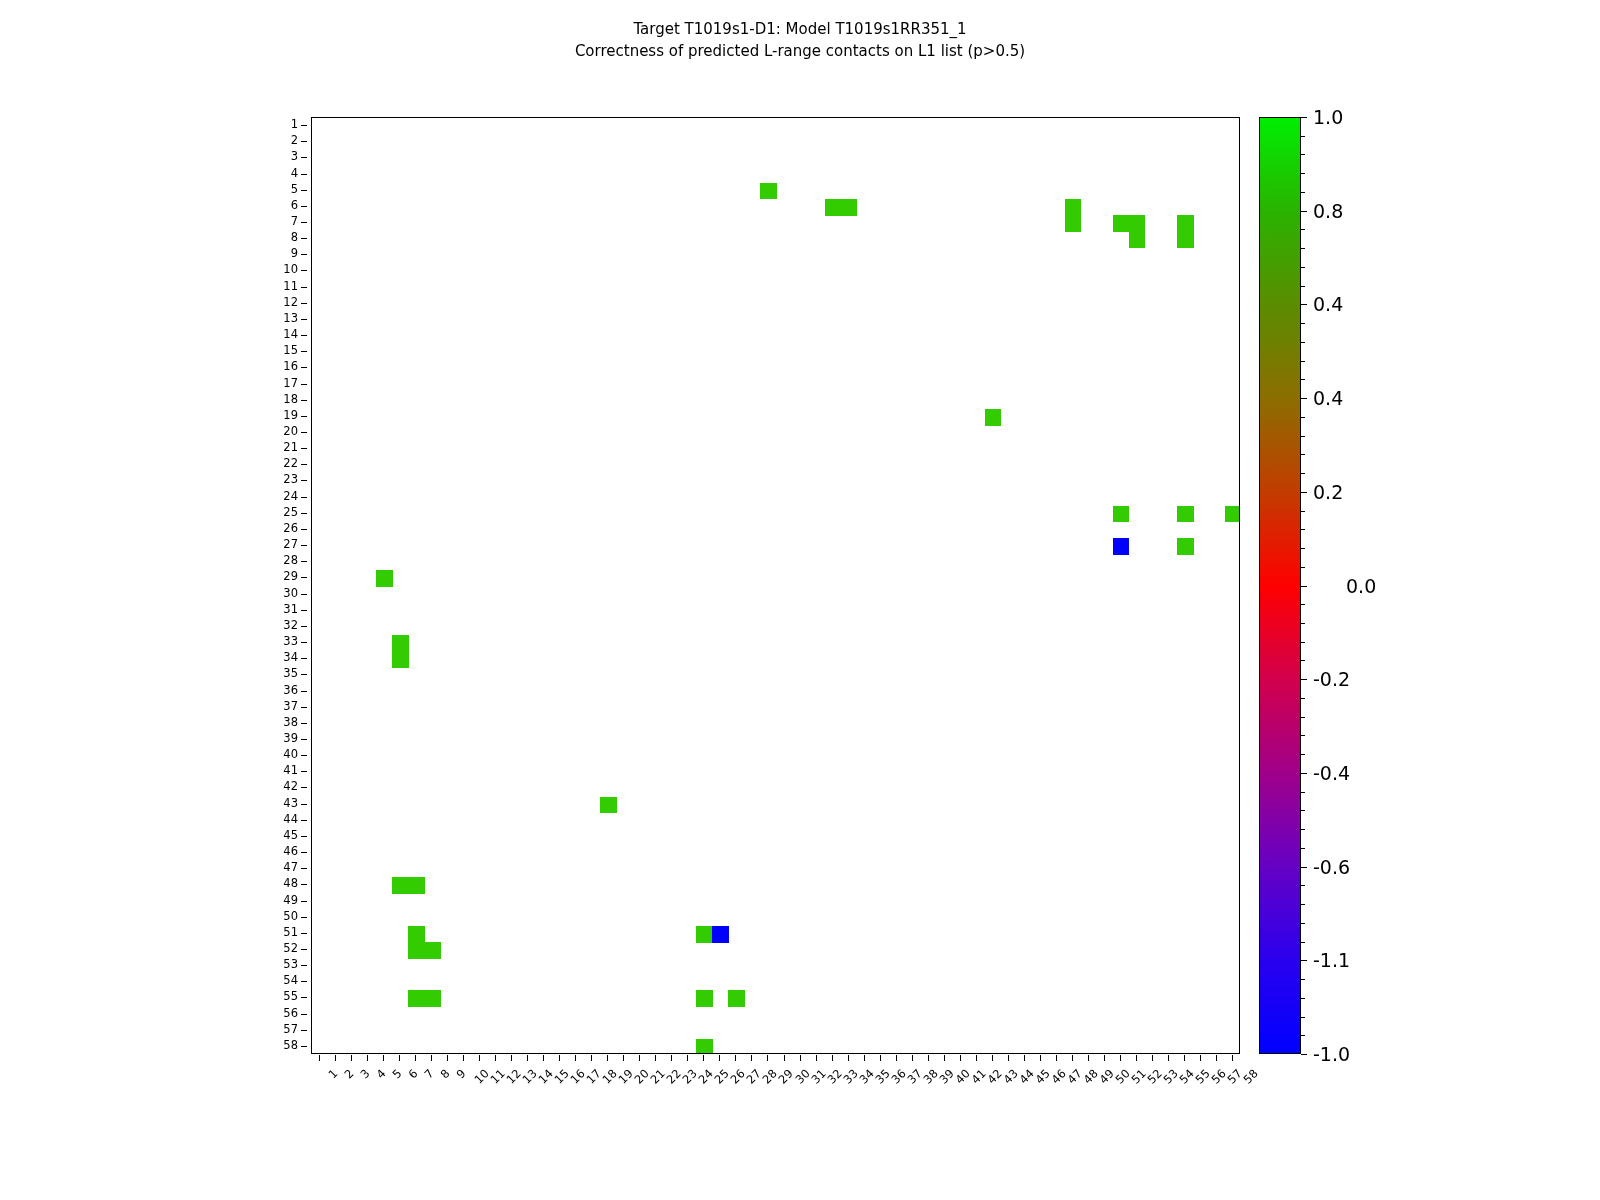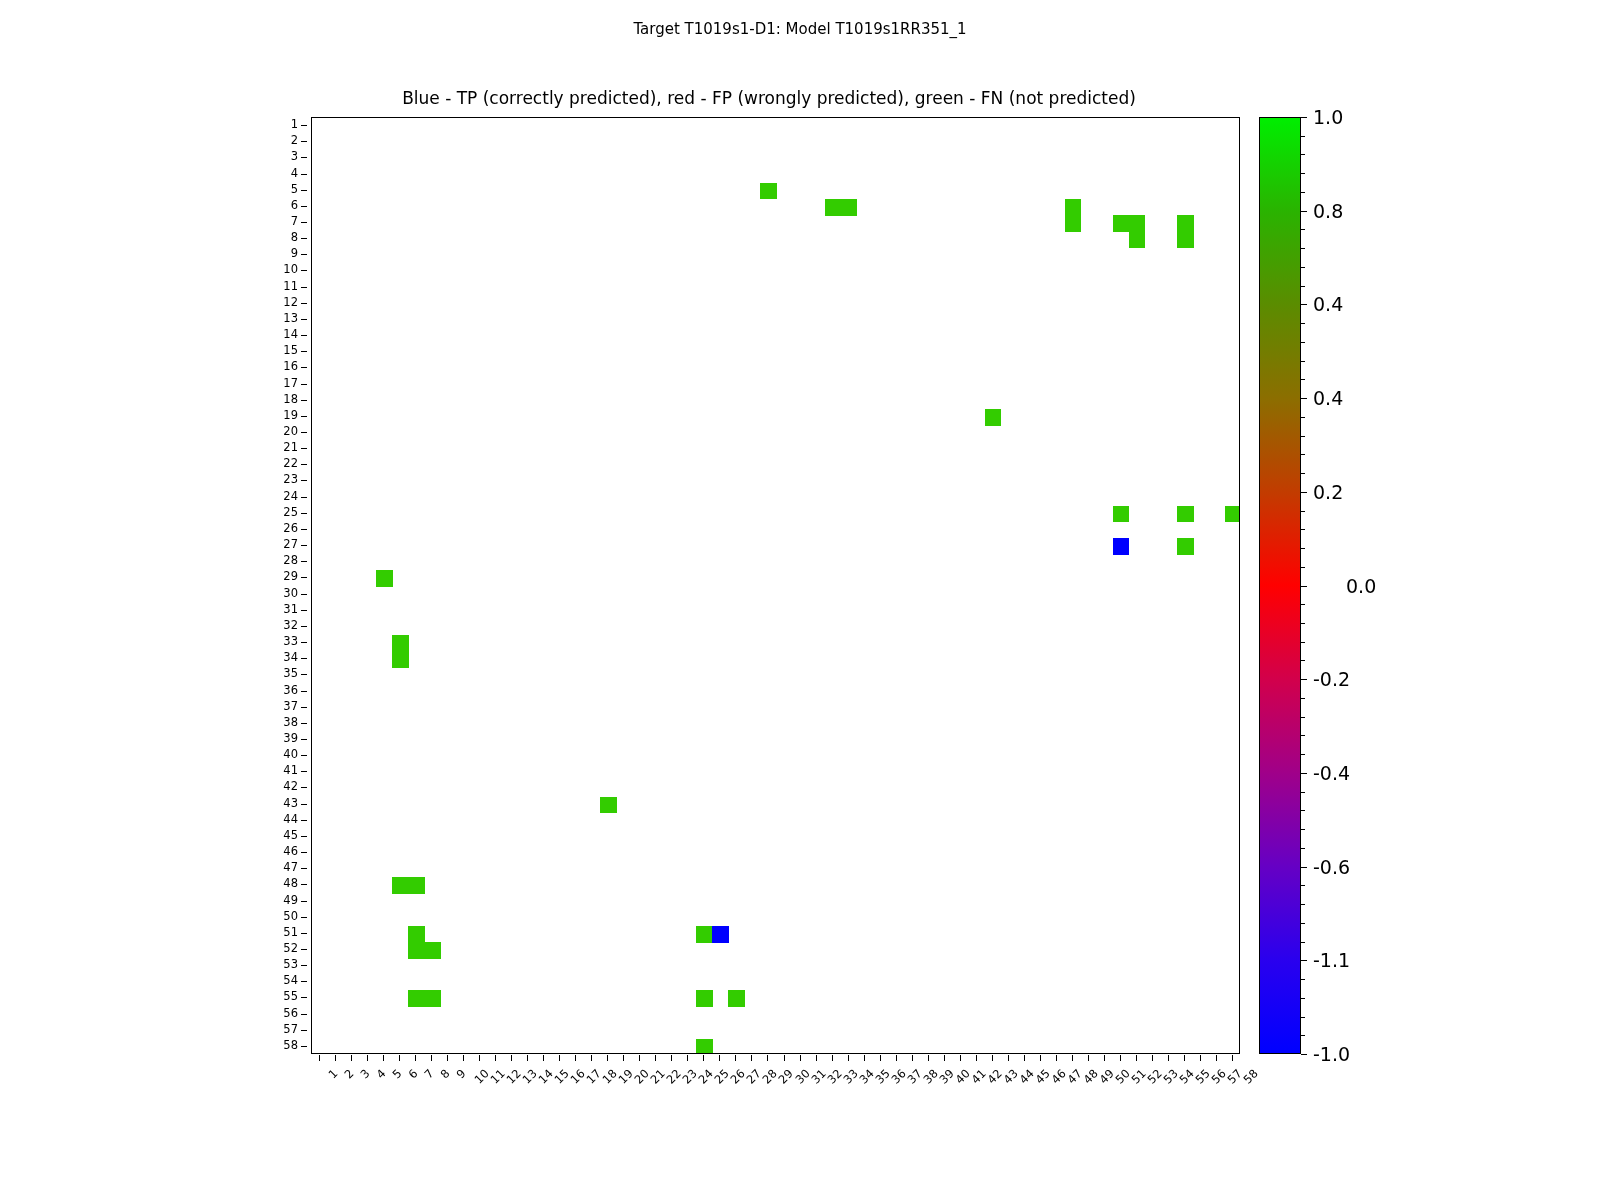--- a/index.html
+++ b/index.html
@@ -39,23 +39,23 @@
   .cb-label{position:absolute;left:54px;font-size:19px;line-height:15px;
             transform:translateY(-50%);white-space:nowrap;color:#000;}
 </style>
 </head>
 <body>
 
 <div id="root">
 
   <div class="title-block">
     <div class="title-line">Target T1019s1-D1: Model T1019s1RR351_1</div>
+    <div class="title-line">Correctness of predicted L-range contacts on L1 list (p&gt;0.5)</div>
   </div>
 
-  <div class="subtitle">Blue - TP (correctly predicted), red - FP (wrongly predicted), green - FN (not predicted)</div>
 
   <div id="yaxis">
       <div class="ytick-mark" style="top: 8.07759px;"></div>
       <div class="ytick-label" style="top: 8.07759px;">1</div>
       <div class="ytick-mark" style="top: 24.2328px;"></div>
       <div class="ytick-label" style="top: 24.2328px;">2</div>
       <div class="ytick-mark" style="top: 40.3879px;"></div>
       <div class="ytick-label" style="top: 40.3879px;">3</div>
       <div class="ytick-mark" style="top: 56.5431px;"></div>
       <div class="ytick-label" style="top: 56.5431px;">4</div>

